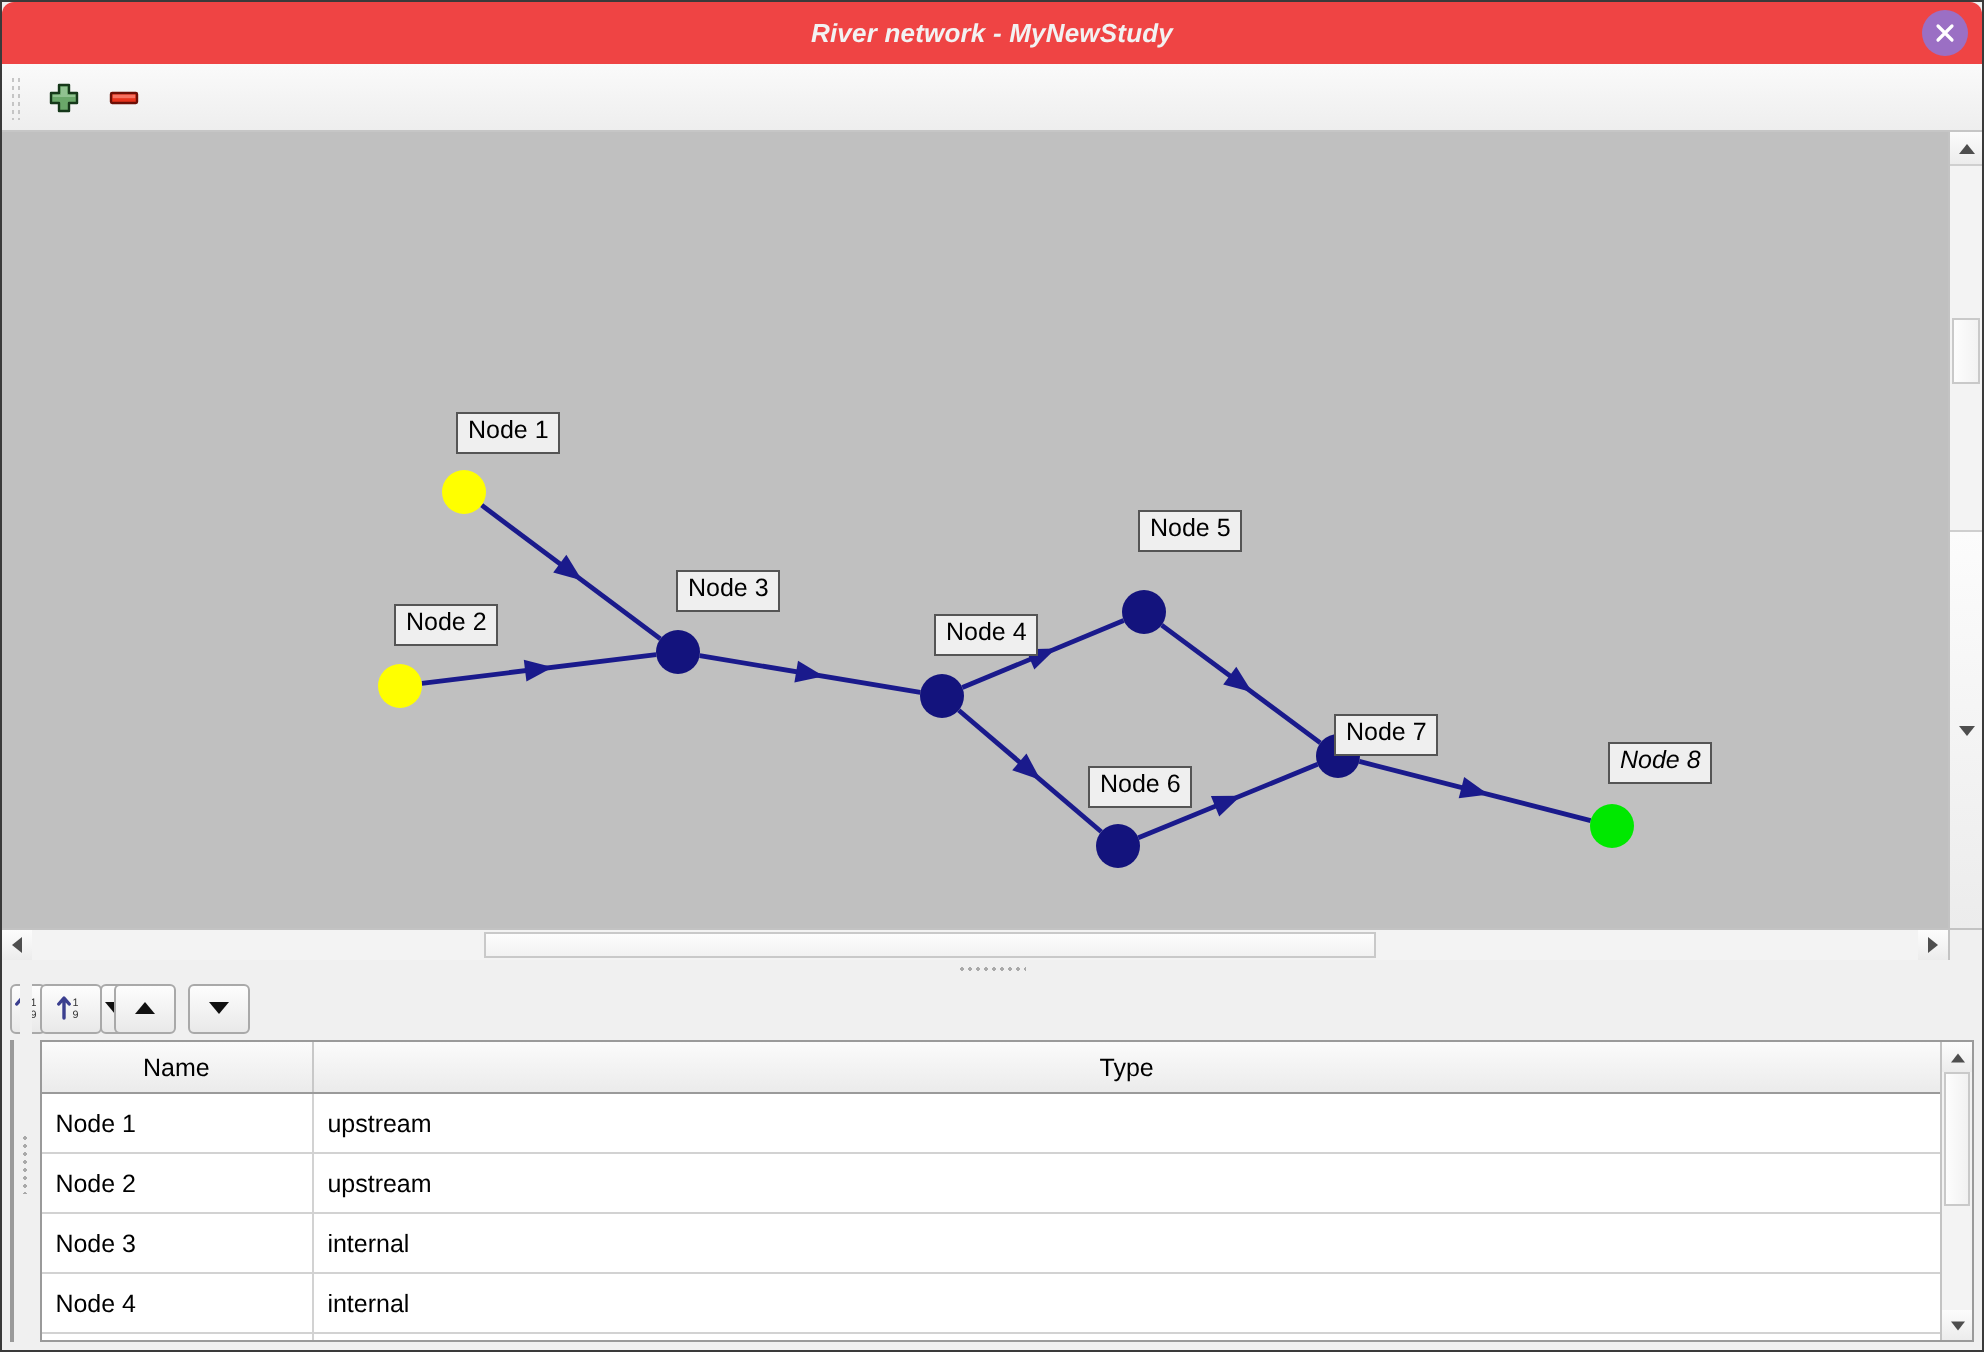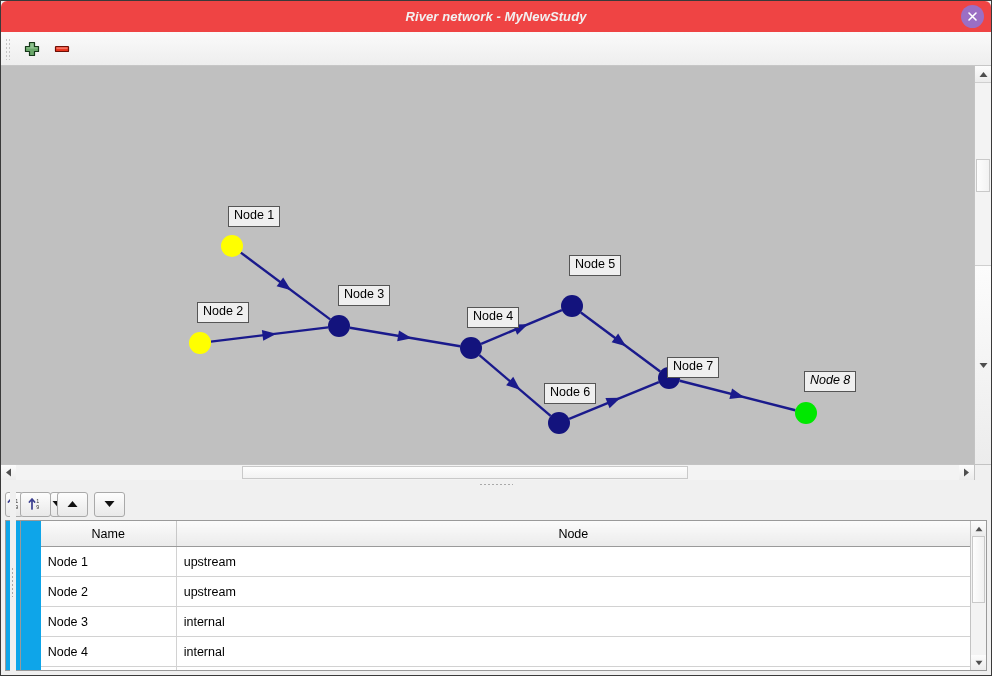--- a/index.html
+++ b/index.html
@@ -221,24 +221,23 @@
     border: 1px solid #a9a9a9;
     border-radius: 3px;
     display: flex; align-items: center; justify-content: center;
     cursor: pointer;
   }
 
   .table-box {
     flex: 1 1 auto;
     display: flex;
     border: 1px solid #9a9a9a;
-    background: #0ea5e9;
+    background: #0c4a6e;
     min-height: 0;
     overflow: hidden;
-    padding-left: 20px;
   }
   .table-scrollarea { flex: 1 1 auto; min-width: 0; overflow: hidden; }
   table.grid {
     width: 100%;
     border-collapse: collapse;
     table-layout: fixed;
     font-size: 12.5px;
   }
   table.grid th {
     background: linear-gradient(#fbfbfb, #ebebeb);
@@ -470,21 +469,21 @@
           </svg>
         </div>
       </div>
 
       <div class="table-box">
         <div class="table-scrollarea">
           <table class="grid">
             <thead>
               <tr>
                 <th style="width:133px">Name</th>
-                <th>Node</th>
+                <th>Type</th>
               </tr>
             </thead>
             <tbody id="node-body">
                 <tr>
                   <td>Node 1</td>
                   <td>upstream</td>
                 </tr>
                 <tr>
                   <td>Node 2</td>
                   <td>upstream</td>

